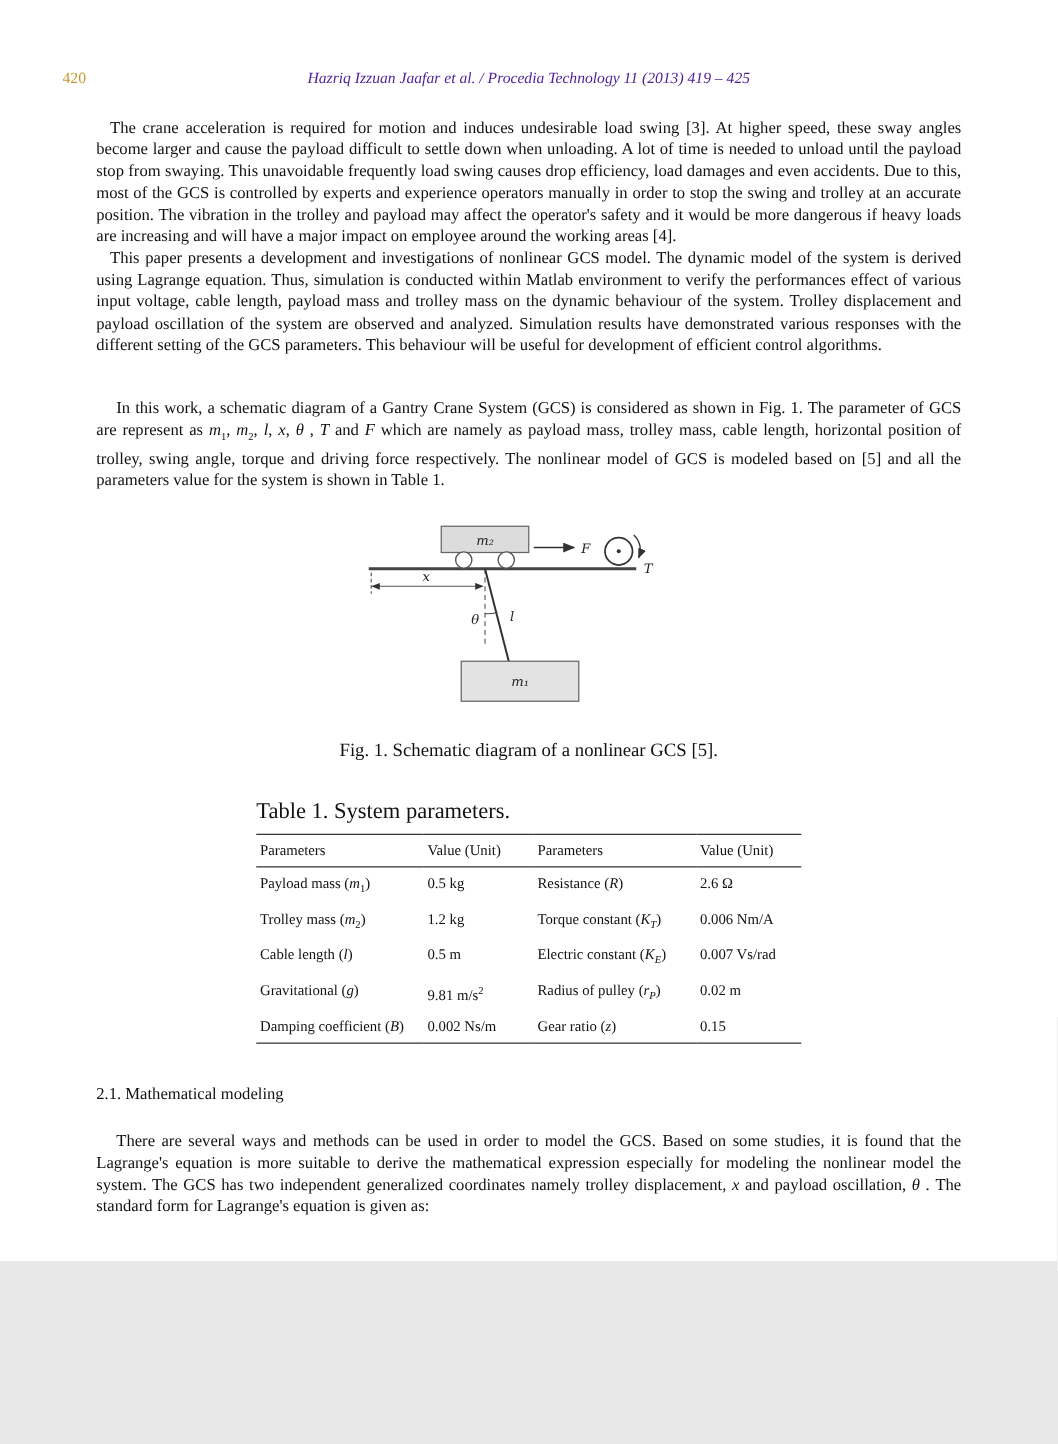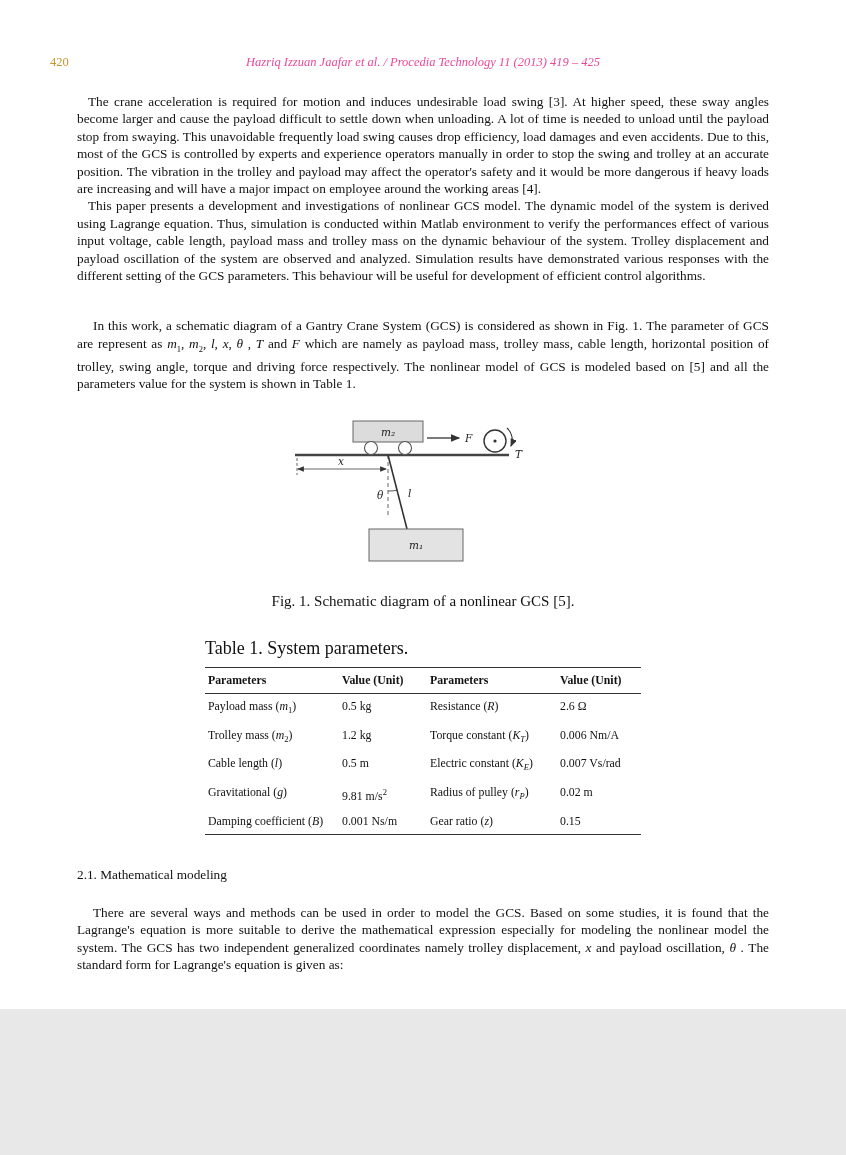--- a/index.html
+++ b/index.html
@@ -25,21 +25,21 @@
   }
   .page-number {
     position: absolute;
     left: 0;
     top: 0;
     color: #c8952f;
   }
   .running-title {
     text-align: center;
     font-style: italic;
-    color: #ec4899;
+    color: #4c1d95;
   }
   
   .content {
     position: absolute;
     top: 93px;
     left: 77px;
     width: 692px;
     font-size: 13.3px;
     line-height: 17.4px;
     text-align: justify;
@@ -76,21 +76,21 @@
   .table-caption { font-size: 18px; text-align: left; }
   table.params {
     margin-top: 9px;
     border-collapse: collapse;
     width: 436px;
     font-size: 11.8px;
     border-top: 1px solid #333;
     border-bottom: 1px solid #333;
   }
   table.params th {
-    font-weight: bold;
+    font-weight: normal;
     text-align: left;
     padding: 4px 4px 4px 3px;
     border-bottom: 1px solid #333;
   }
   table.params td {
     text-align: left;
     padding: 3.6px 4px 3.6px 3px;
     vertical-align: top;
   }
   .col1 { width: 134px; }
@@ -198,21 +198,21 @@
               <td>0.007 Vs/rad</td>
             </tr>
             <tr>
               <td>Gravitational (<i>g</i>)</td>
               <td>9.81 m/s<sup>2</sup></td>
               <td>Radius of pulley (<i>r</i><sub><i>P</i></sub>)</td>
               <td>0.02 m</td>
             </tr>
             <tr>
               <td>Damping coefficient (<i>B</i>)</td>
-              <td>0.001 Ns/m</td>
+              <td>0.002 Ns/m</td>
               <td>Gear ratio (<i>z</i>)</td>
               <td>0.15</td>
             </tr>
           </tbody>
       </table>
     </div>
 
     <p class="subsection-heading">2.1. Mathematical modeling</p>
 
     <p class="subsection-para indent-md">There are several ways and methods can be used in order to model the GCS. Based on some studies, it is found that the Lagrange's equation is more suitable to derive the mathematical expression especially for modeling the nonlinear model the system. The GCS has two independent generalized coordinates namely trolley displacement, <i>x</i> and payload oscillation, <i>θ</i> . The standard form for Lagrange's equation is given as:</p>

